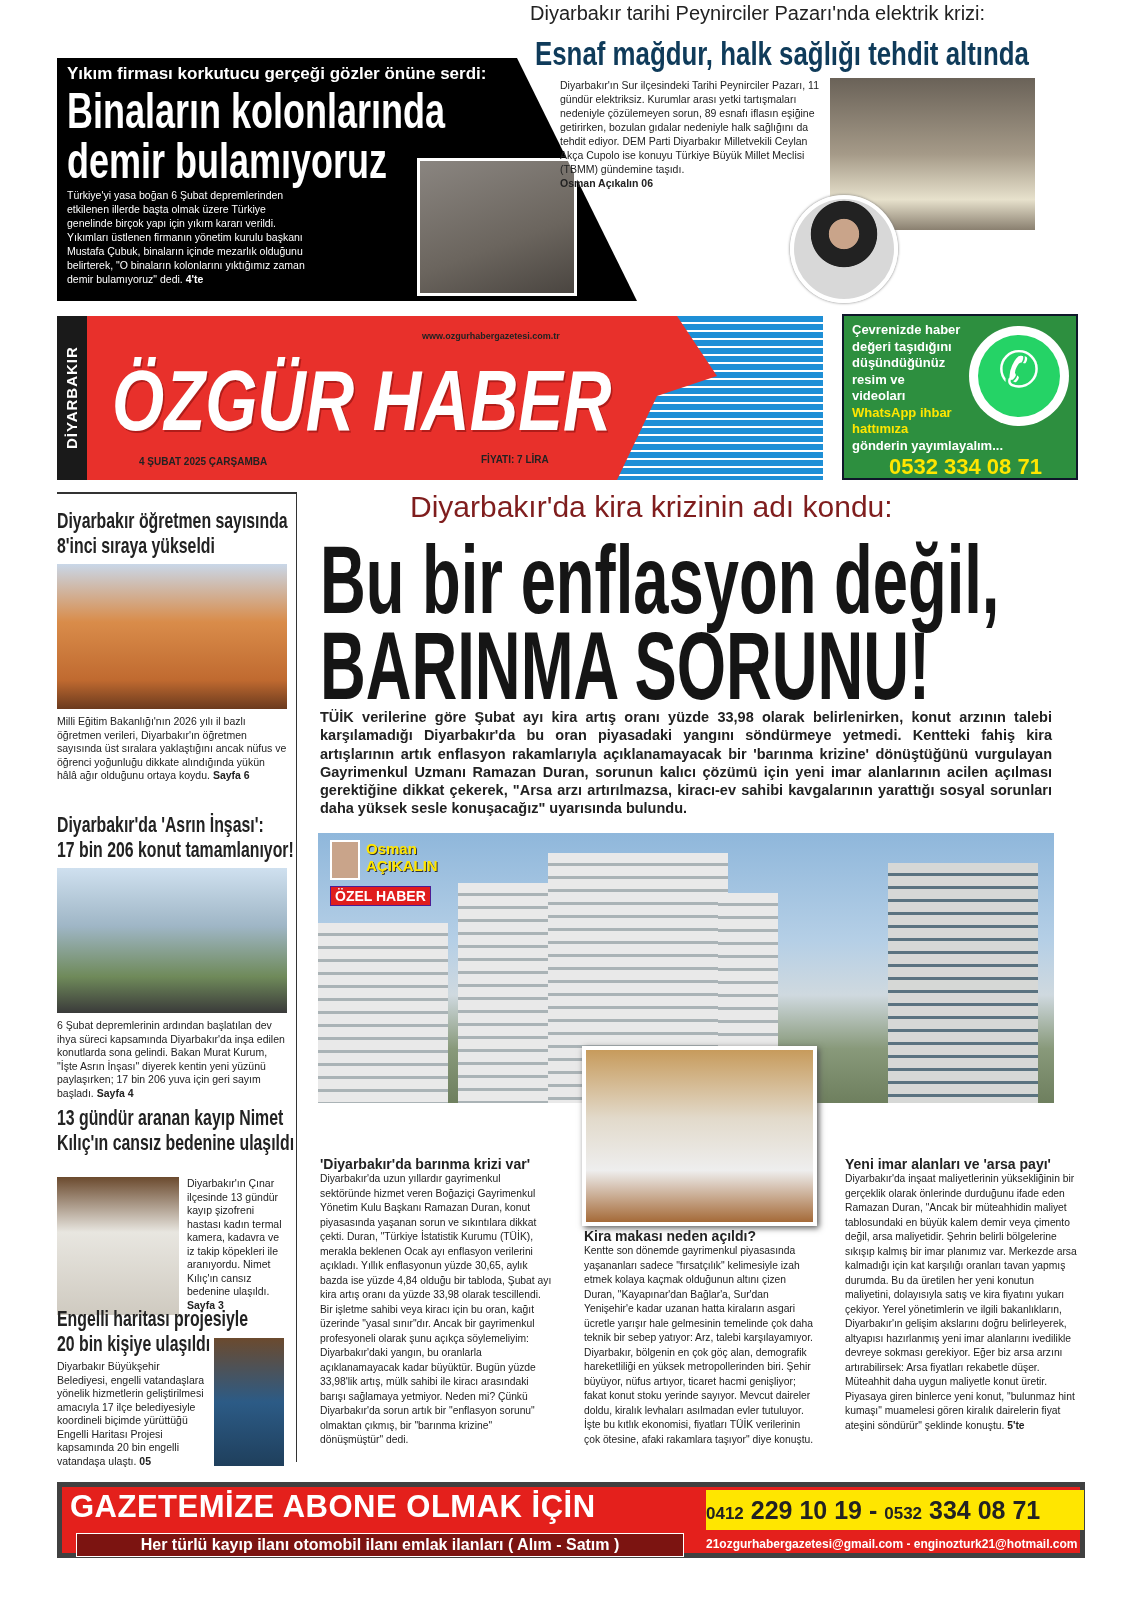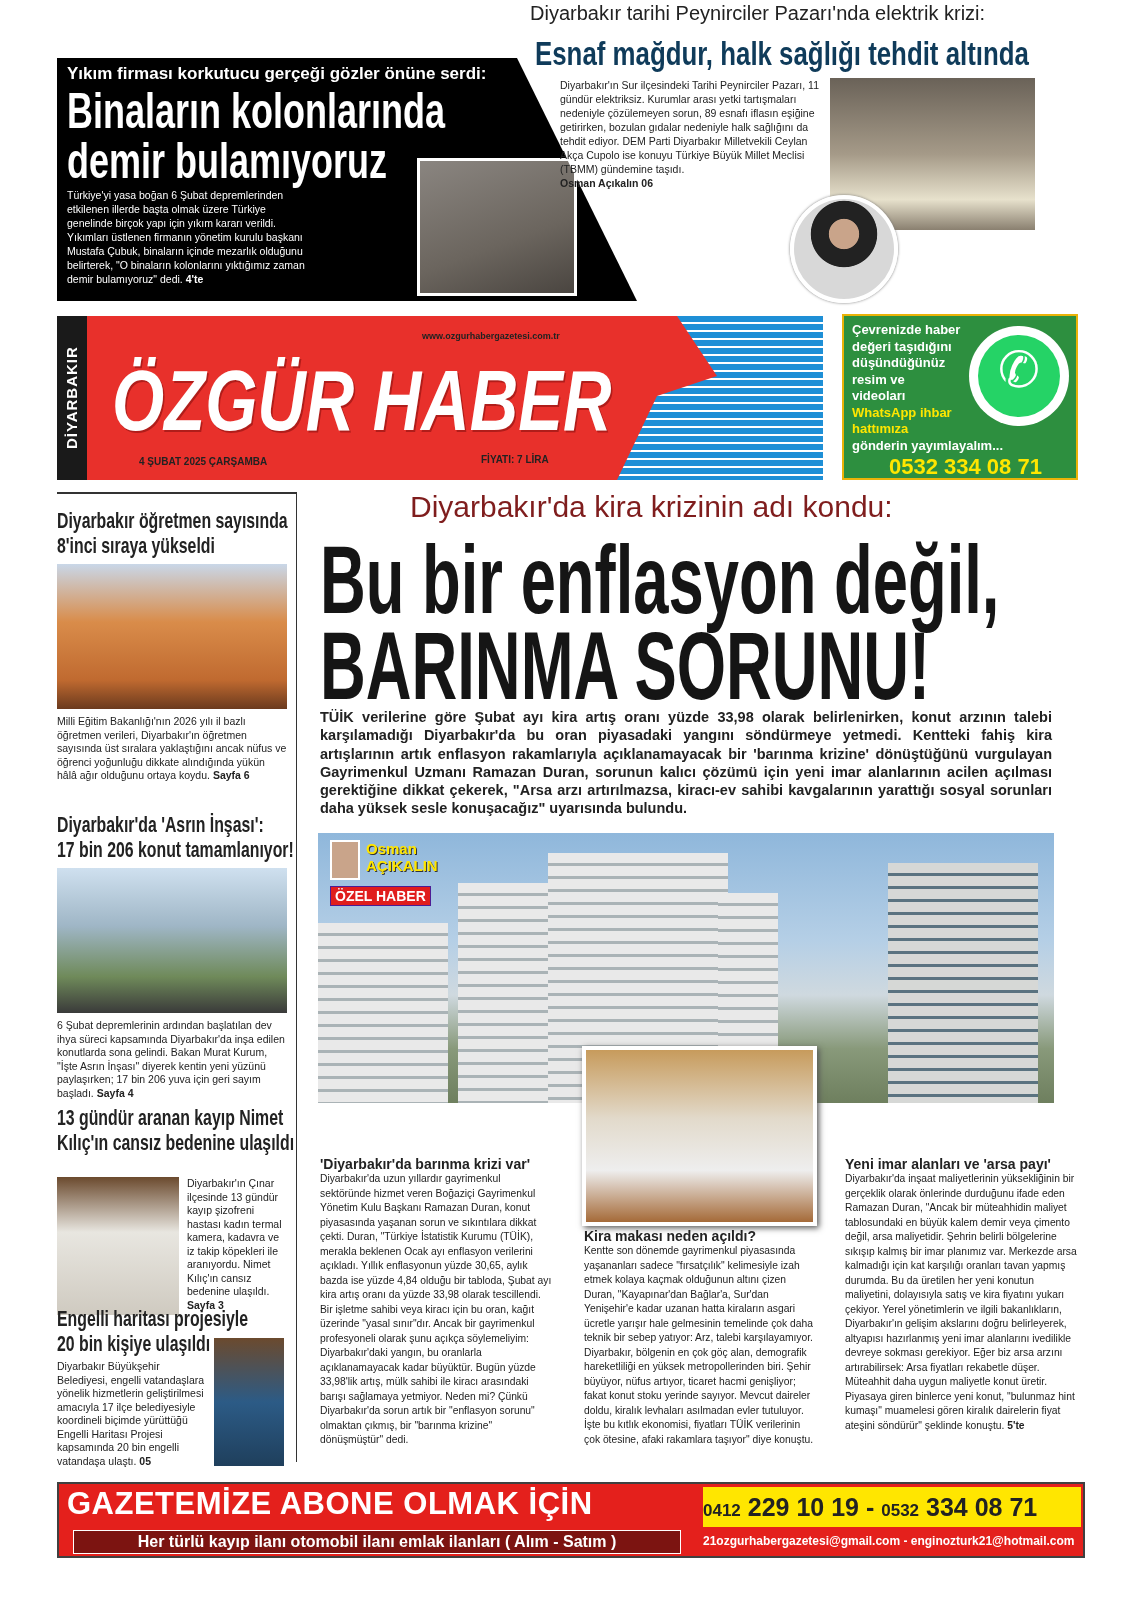--- a/index.html
+++ b/index.html
@@ -18,21 +18,21 @@
 .img-market{left:830px;top:78px;width:205px;height:152px;background:linear-gradient(180deg,#6a6258,#a59a88 50%,#e7e1cc 80%,#8a8070)}
 .img-woman{left:790px;top:195px;width:108px;height:108px;border-radius:50%;background:radial-gradient(circle at 50% 35%,#c9a48a 18%,#222 19%,#222 40%,#d8d8d8 41%);border:4px solid #fff;box-shadow:0 0 3px #777}
 
 #mast{left:57px;top:316px;width:766px;height:164px;background:#e8302b;overflow:hidden}
 .side-lbl{left:0;top:0;width:30px;height:164px;background:#1a1a1a;color:#fff;font-size:15px;font-weight:bold;letter-spacing:1px;writing-mode:vertical-rl;transform:rotate(180deg);text-align:center;line-height:30px}
 .logo{left:55px;top:35px;color:#fff;font-size:86px;font-weight:bold;font-style:italic;transform:scaleX(.78);transform-origin:left top;white-space:nowrap;text-shadow:2px 2px 0 #b01d1a}
 .url{left:365px;top:15px;color:#222;font-size:9px;font-weight:bold}
 .date{left:82px;top:140px;color:#222;font-size:10px;font-weight:bold}
 .price{left:424px;top:138px;color:#222;font-size:10px;font-weight:bold}
 .blue{left:560px;top:0;width:206px;height:164px;background:repeating-linear-gradient(180deg,#1e8fd6 0 6px,#fff 6px 8px);clip-path:polygon(60px 0,100% 0,100% 100%,0 100%,40px 80px,100px 60px)}
-#wa{left:842px;top:314px;width:236px;height:166px;background:#2d8f3f;border:2px solid #eab308}
+#wa{left:842px;top:314px;width:236px;height:166px;background:#2d8f3f;border:2px solid #0f172a}
 .wa-t{left:8px;top:6px;color:#fff;font-size:13px;font-weight:bold;line-height:16.5px}
 .wa-y{color:#ffe600}
 .wa-num{left:45px;top:138px;color:#ffe600;font-size:22px;font-weight:bold}
 .wa-icon{left:125px;top:10px;width:100px;height:100px;border-radius:50%;background:#fff;display:flex;align-items:center;justify-content:center}
 .wa-icon span{width:82px;height:82px;border-radius:50%;background:#25d366;display:block;position:relative}
 .wa-icon span:after{content:"✆";position:absolute;left:20px;top:6px;color:#fff;font-size:50px}
 
 .lcol{left:57px;width:230px}
 .lh{font-weight:bold;color:#222;font-size:22px;line-height:25px;transform:scaleX(.72);transform-origin:left top;white-space:nowrap}
 .lp{font-size:10.5px;line-height:13.5px;color:#222}
@@ -46,21 +46,21 @@
 .main-img{left:318px;top:833px;width:736px;height:270px;background:linear-gradient(180deg,#8fb7db 0,#b5cfe6 40%,#cfd9df 60%,#88997a 80%,#6e7f5e)}
 .bld{position:absolute;bottom:0;background:repeating-linear-gradient(180deg,#e9e9e9 0 10px,#aab3b6 10px 13px)}
 .author{left:330px;top:840px;width:120px;height:70px}
 .auth-ph{position:absolute;left:0;top:0;width:30px;height:40px;background:#c9a48a;border:2px solid #fff}
 .auth-n{position:absolute;left:36px;top:0;color:#ffe600;font-weight:bold;font-size:15px;line-height:17px;text-shadow:1px 1px 0 #333}
 .ozel{position:absolute;left:0;top:46px;background:#e01d1d;color:#fff;font-weight:bold;font-size:14px;padding:1px 4px;border:1px solid #4c1d95}
 .inset{left:582px;top:1046px;width:235px;height:180px;background:linear-gradient(180deg,#c79b5c,#e2dacb 40%,#eee 70%,#a56a38);border:4px solid #fff;box-shadow:2px 2px 6px #555}
 .sh{font-weight:bold;font-size:14px;color:#222;white-space:nowrap}
 .cp{font-size:10.3px;line-height:14.5px;color:#222}
 
-#foot{left:57px;top:1482px;width:1028px;height:76px;background:#e4201c;border:2px solid #404040}
+#foot{left:57px;top:1482px;width:1028px;height:76px;background:#e4201c;border:5px solid #404040}
 .f-t{left:8px;top:2px;color:#fff;font-size:31px;font-weight:bold;white-space:nowrap;letter-spacing:.5px}
 .f-bar{left:14px;top:46px;width:608px;height:24px;background:#7c1411;border:1px solid #fff;color:#fff;font-size:16px;font-weight:bold;text-align:center;line-height:22px}
 .f-y{left:644px;top:3px;width:378px;height:40px;background:#ffe600;color:#222;font-weight:bold;font-size:25px;line-height:40px;white-space:nowrap}
 .f-y small{font-size:17px}
 .f-mail{left:644px;top:50px;color:#fff;font-size:12px;font-weight:bold;white-space:nowrap}
 </style>
 </head>
 <body>
 
 <div id="top" class="abs">

